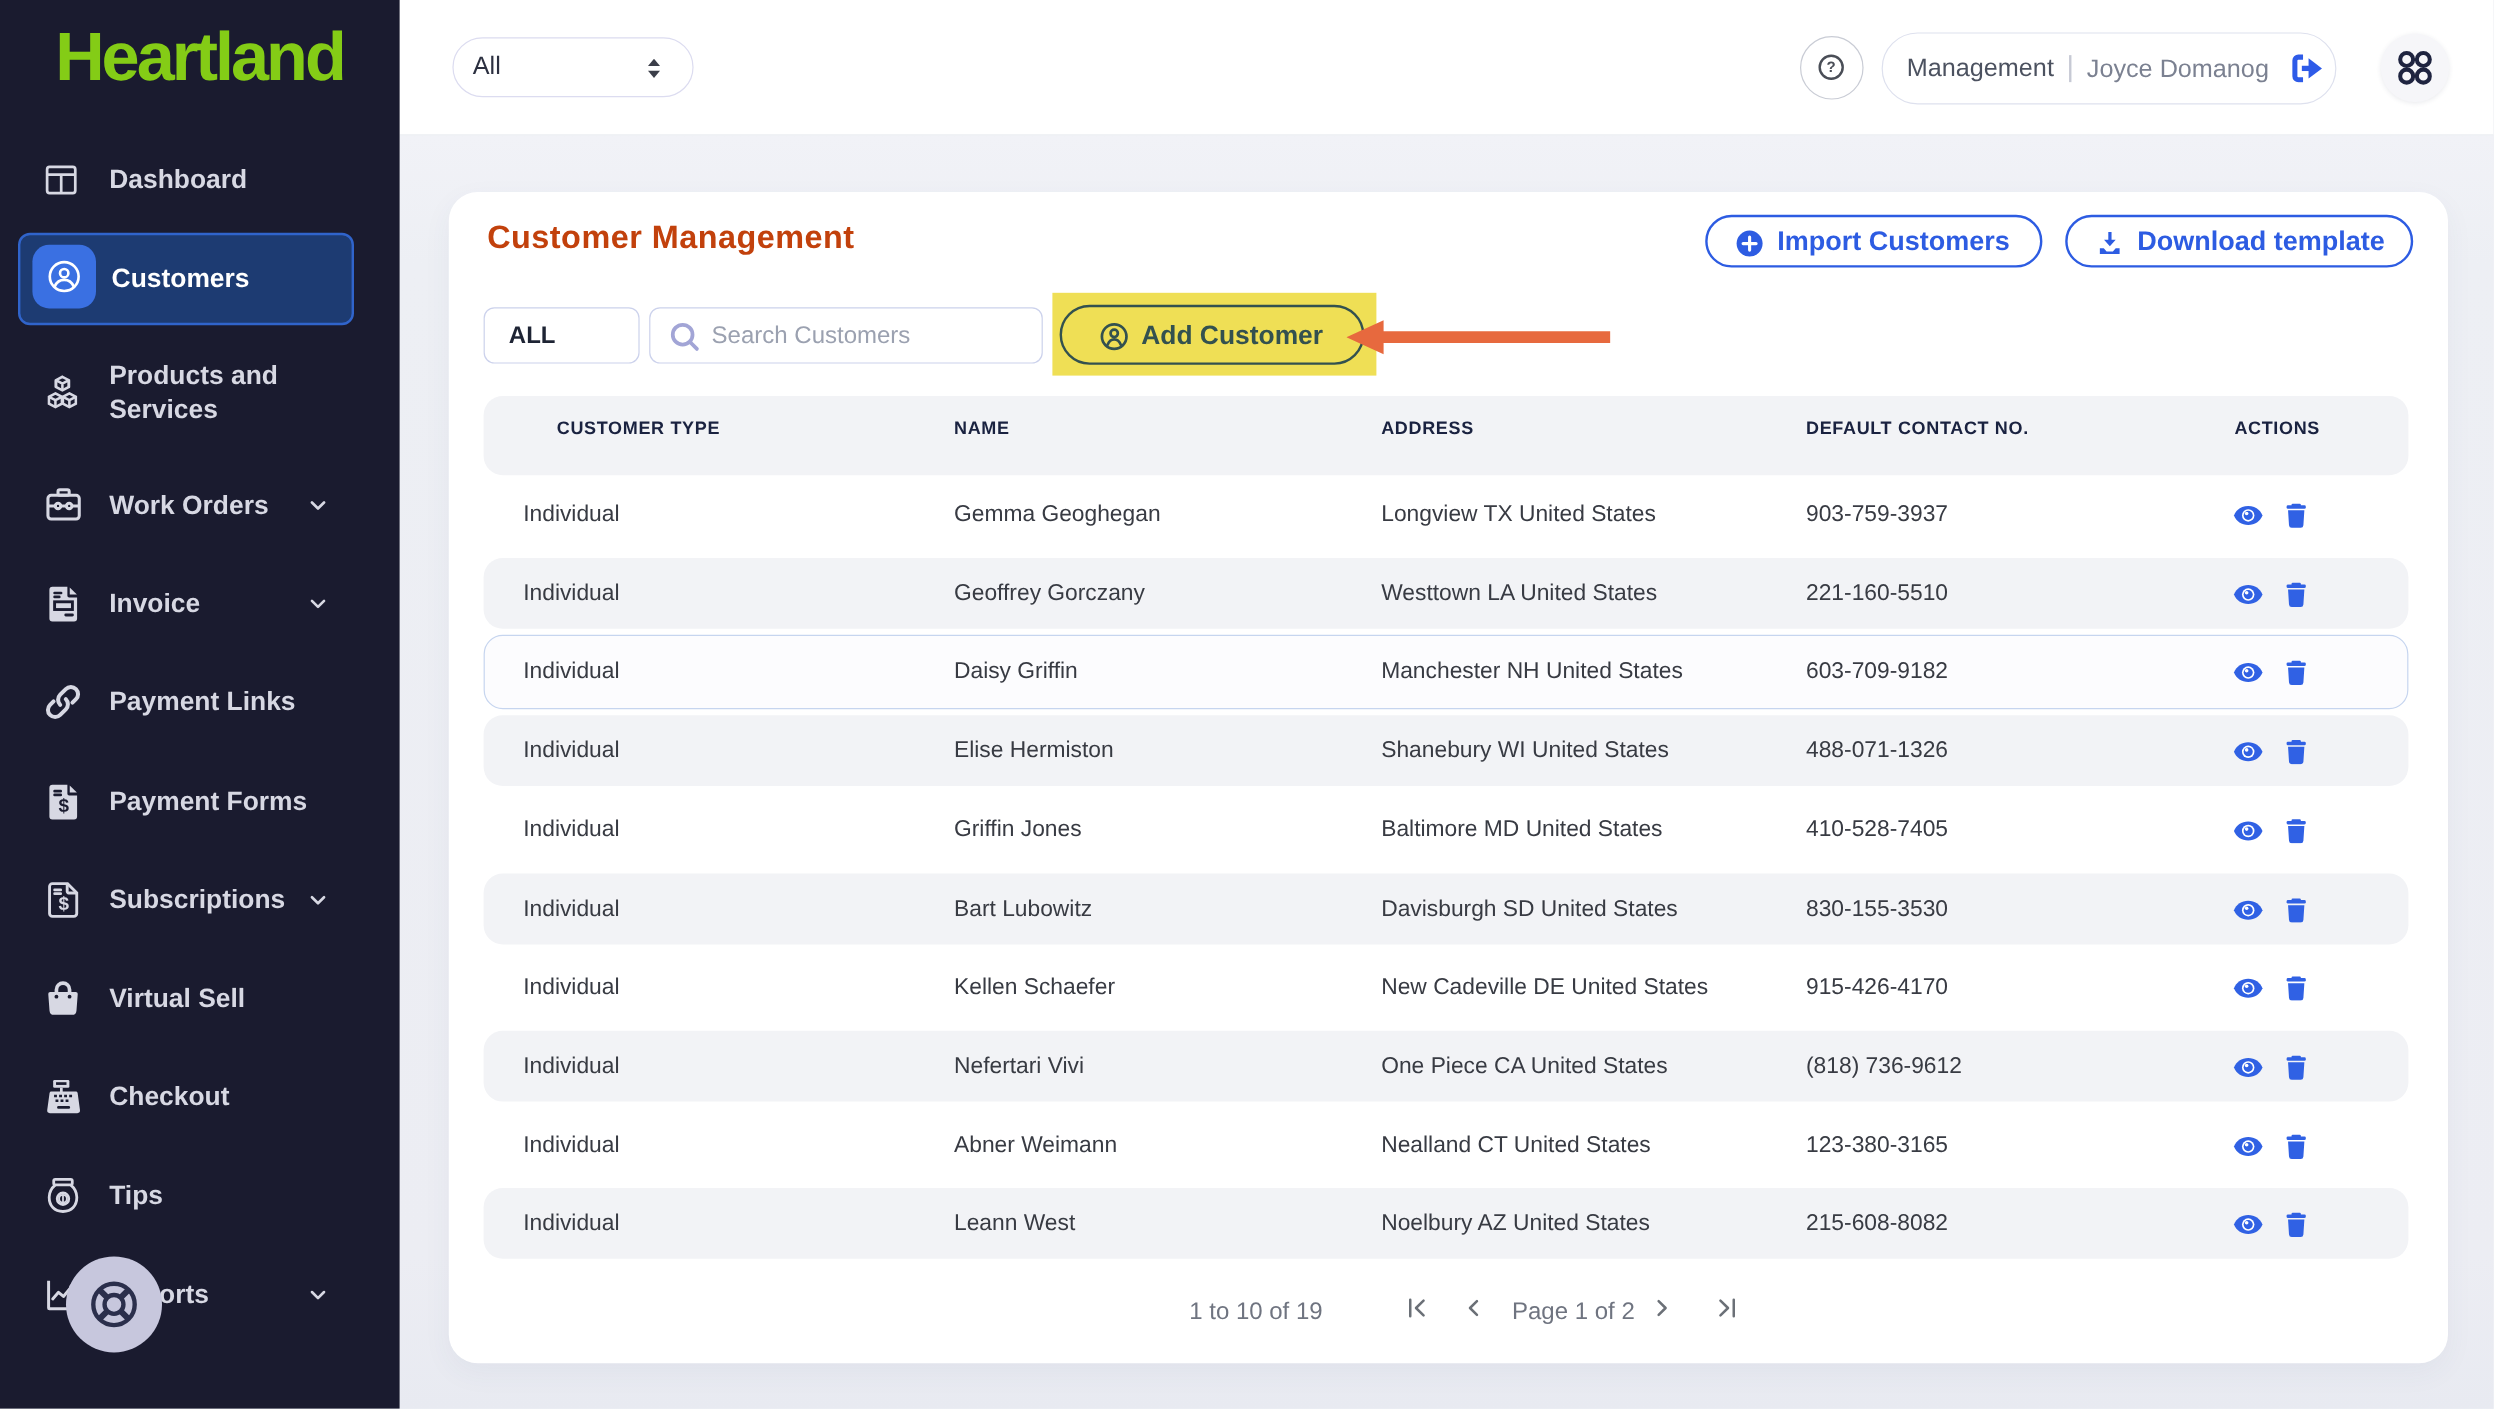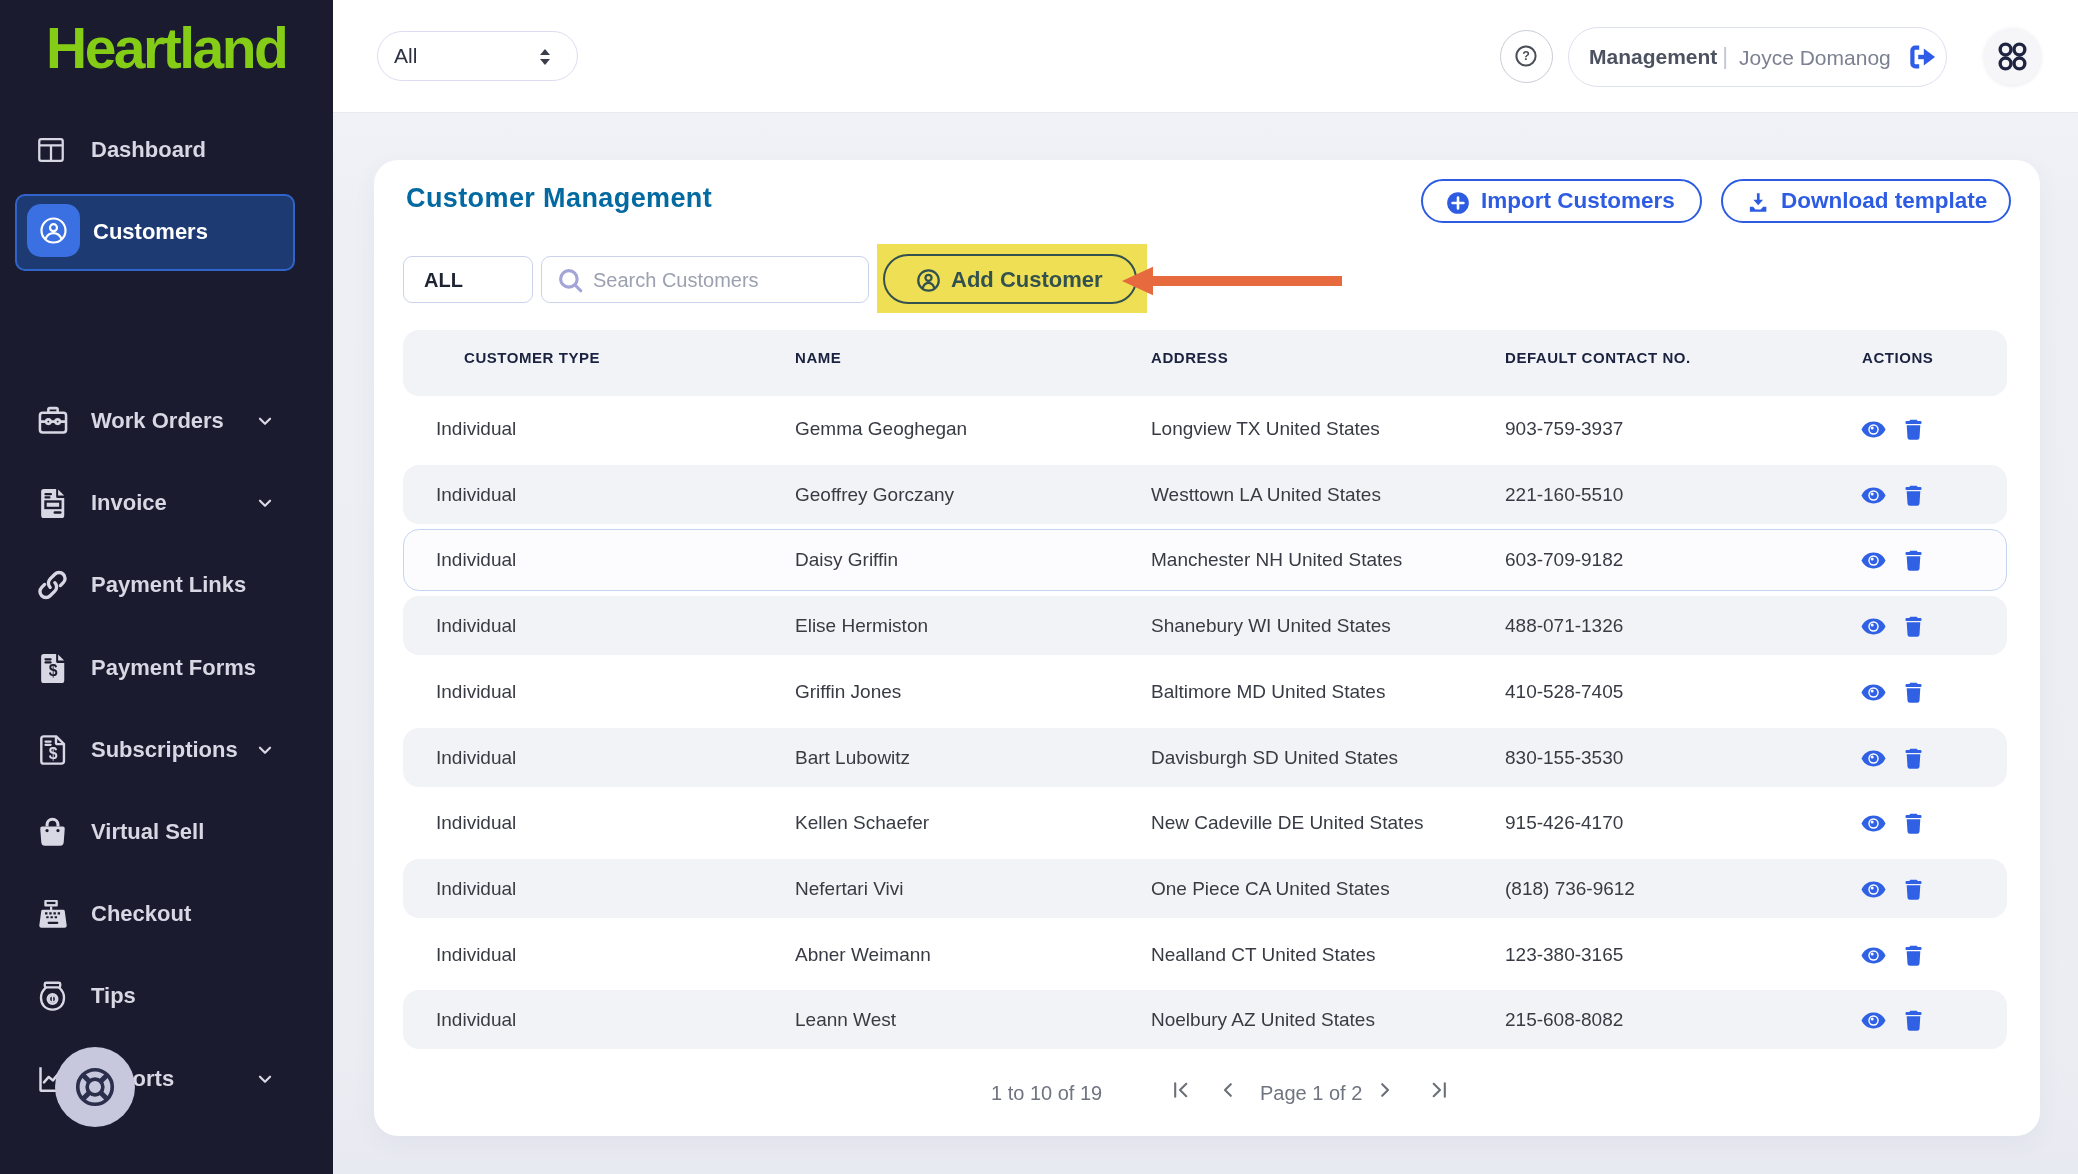--- a/index.html
+++ b/index.html
@@ -6,21 +6,21 @@
 html,body { width:2078px; height:1174px; font-family:"Liberation Sans", sans-serif; background:#edeff4; overflow:hidden; }
 #page { position:relative; width:2078px; height:1174px; }
 
 #topbar { position:absolute; left:333px; top:0; width:1745px; height:113px; background:#ffffff; border-bottom:1px solid #e7e9ef; }
 #allsel { position:absolute; left:44px; top:31px; width:201px; height:50px; border:1px solid #dcdcf0; border-radius:25px; background:#fff; }
 #allsel .t { position:absolute; left:16px; top:12px; font-size:21px; color:#2c3040; }
 #allsel svg { position:absolute; right:20px; top:13px; }
 #helpc { position:absolute; left:1167px; top:30px; width:53px; height:53px; border:1.5px solid #c9ccd5; border-radius:50%; }
 #helpc svg { position:absolute; left:13px; top:13px; }
 #userpill { position:absolute; left:1235px; top:27px; width:379px; height:60px; border:1px solid #dee1ee; border-radius:30px; background:#fff; }
-#userpill .m { position:absolute; left:20px; top:17px; font-size:21px; font-weight:bold; color:#4c5260; }
+#userpill .m { position:absolute; left:20px; top:17px; font-size:21px; font-weight:normal; color:#4c5260; }
 #userpill .sep { position:absolute; left:153px; top:14px; font-size:24px; color:#c6c9d4; font-weight:300; }
 #userpill .j { position:absolute; left:170px; top:18px; font-size:21px; color:#7b8191; }
 #userpill svg { position:absolute; left:340px; top:17px; }
 #gridbtn { position:absolute; left:1651px; top:28px; width:57px; height:57px; border-radius:50%; background:#f6f6f9; box-shadow:0 1px 4px rgba(40,50,80,0.10); }
 #gridbtn svg { position:absolute; left:10px; top:10px; }
 
 #sidebar { position:absolute; left:0; top:0; width:333px; height:1174px; background:#1a1b2f; }
 #logo { position:absolute; left:46px; top:15px; font-size:57px; font-weight:bold; color:#84cc16; letter-spacing:-2.5px; }
 .mitem { position:absolute; left:0; width:333px; height:52px; }
 .mitem .mi { position:absolute; left:35px; top:50%; transform:translateY(-50%); }
@@ -30,21 +30,21 @@
 #active .ibox { position:absolute; left:10px; top:8px; width:53px; height:53px; background:#3a70e2; border-radius:14px; }
 #active .ibox svg { position:absolute; left:11px; top:11px; }
 #active .ml { position:absolute; left:76px; top:23px; font-size:22px; font-weight:bold; color:#ffffff; }
 #helpfloat { position:absolute; left:55px; top:1047px; width:80px; height:80px; border-radius:50%; background:#c7c7dd; }
 #helpfloat svg { position:absolute; left:17px; top:17px; }
 #verbar { position:absolute; left:0; top:1139px; width:333px; height:35px; background:#1e1f35; border-top:1px solid #3a3b50; }
 #verbar .t { position:absolute; width:100%; text-align:center; top:7px; font-size:20px; color:#dddee8; }
 
 #main { position:absolute; left:333px; top:113px; width:1745px; height:1061px; background:linear-gradient(180deg,#f1f2f7 0%,#edeff4 10%,#ecedf3 88%,#e8eaf1 100%); }
 #card { position:absolute; left:374px; top:160px; width:1666px; height:976px; background:#ffffff; border-radius:24px; box-shadow:0 8px 24px rgba(60,70,110,0.05); }
-#cardtitle { position:absolute; left:32px; top:23px; font-size:27px; font-weight:bold; color:#0369a1; letter-spacing:0.4px; }
+#cardtitle { position:absolute; left:32px; top:23px; font-size:27px; font-weight:bold; color:#c2410c; letter-spacing:0.4px; }
 .bluepill { position:absolute; top:19px; height:44px; border:2px solid #2d5ce2; border-radius:22px; color:#2d5ce2; font-size:22.5px; font-weight:bold; }
 #imppill { left:1047px; width:281px; }
 #dlpill { left:1347px; width:290px; }
 .bluepill svg { position:absolute; left:22px; top:9px; }
 .bluepill .t { position:absolute; left:58px; top:7px; white-space:nowrap; }
 #selall { position:absolute; left:29px; top:96px; width:130px; height:47px; border:1px solid #ccd2ec; border-radius:9px; }
 #selall .t { position:absolute; left:20px; top:12px; font-size:20px; font-weight:bold; color:#1e2434; }
 #searchbox { position:absolute; left:167px; top:96px; width:328px; height:47px; border:1px solid #ccd2ec; border-radius:9px; }
 #searchbox svg { position:absolute; left:14px; top:9px; }
 #searchbox .t { position:absolute; left:51px; top:12px; font-size:20px; color:#9ba1b0; }
@@ -388,20 +388,31 @@
     <div id="active">
       <div class="ibox">
         <svg width="31" height="31" viewBox="0 0 24 24" fill="none" stroke="#ffffff" stroke-width="1.7">
             <circle cx="12" cy="12" r="9.3"></circle>
             <circle cx="12" cy="9.8" r="2.7"></circle>
             <path d="M5.9 18.3c1.2-2.8 3.3-4.2 6.1-4.2s4.9 1.4 6.1 4.2" stroke-linecap="round"></path>
           </svg>
       </div>
       <div class="ml">Customers</div>
     </div>
+    <div class="mitem" style="top:288px; height:78px;">
+      <svg class="mi" width="34" height="34" viewBox="0 0 24 24" fill="none" stroke="#d7d8e3" stroke-width="1.5">
+          <path d="M12 2.8l3.8 2v4l-3.8 2-3.8-2v-4z"></path>
+          <path d="M8.2 8.8v-4M15.8 8.8v-4M12 6.8l3.8-2M12 6.8L8.2 4.8M12 6.8v4"></path>
+          <path d="M7.9 12.6l3.8 2v4l-3.8 2-3.8-2v-4z"></path>
+          <path d="M7.9 16.6l3.8-2M7.9 16.6l-3.8-2M7.9 16.6v4"></path>
+          <path d="M16.1 12.6l3.8 2v4l-3.8 2-3.8-2v-4z"></path>
+          <path d="M16.1 16.6l3.8-2M16.1 16.6l-3.8-2M16.1 16.6v4"></path>
+        </svg>
+      <div class="ml">Products and<br>Services</div>
+    </div>
     <div class="mitem" style="top:395px;">
       <svg class="mi" width="36" height="36" viewBox="0 0 24 24" fill="none" stroke="#d7d8e3" stroke-width="1.7">
           <rect x="8.9" y="3.4" width="6.2" height="3.1" rx="1"></rect>
           <rect x="3.3" y="6.5" width="17.4" height="13.2" rx="1.8"></rect>
           <path d="M3.3 12.4h4.2M20.7 12.4h-4.2M10.4 12.4h3.2"></path>
           <circle cx="8.9" cy="12.4" r="1.5"></circle>
           <circle cx="15.1" cy="12.4" r="1.5"></circle>
         </svg>
       <div class="ml">Work Orders</div>
       <svg class="ch" width="22" height="22" viewBox="0 0 24 24" fill="none" stroke="#d7d8e3" stroke-width="2.4" stroke-linecap="round" stroke-linejoin="round">

